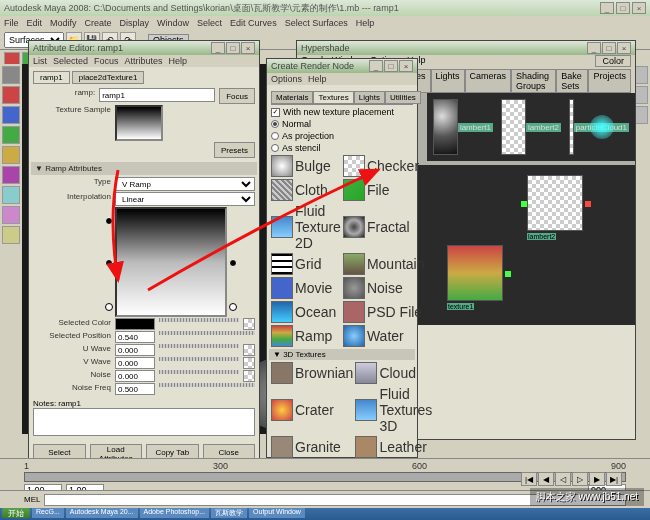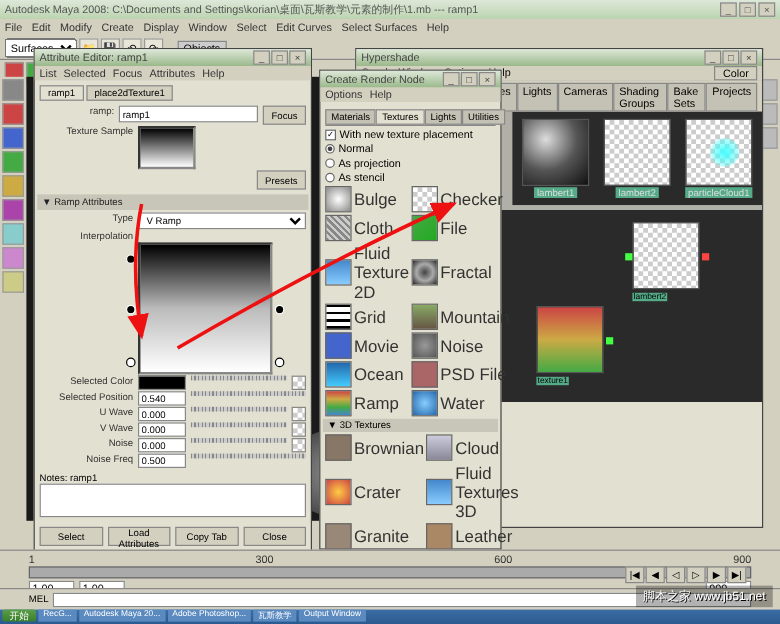--- a/index.html
+++ b/index.html
@@ -59,21 +59,21 @@
 .crn .txlbl{font-size:14px;color:#333}
 .crn .close{margin:6px auto 2px;display:block;width:60px}
 
 .hs{left:296px;top:40px;width:340px;height:400px}
 .hs .wbody{padding:0;background:#b0b0a8}
 .hs .hmenu{height:12px;display:flex;gap:6px;padding:0 4px;font-size:8px;background:#d4d0c0}
 .hs .htabs{display:flex;gap:0;font-size:8px;background:#d4d0c0;padding:2px 4px 0}
 .hs .htab{padding:1px 4px;border:1px solid #888;background:#c4c2b4}
 .hs .showbtn{margin-left:auto;padding:0 6px;border:1px solid #888;background:#d4d0c0}
 .hs .panel{background:#2a2a2a;padding:6px;display:flex;gap:8px;flex-wrap:wrap}
-.hs .mat{width:60px;display:flex;flex-direction:column;align-items:center}
+.hs .mat{width:60px;display:flex;flex-direction:row;align-items:center}
 .hs .mball{width:56px;height:56px;border:1px solid #555}
 .hs .mlbl{font-size:8px;color:#ddd;background:#5a8;padding:0 2px;margin-top:1px}
 .hs .split{height:4px;background:#b0b0a8}
 .hs .work{background:#2a2a2a;height:160px;position:relative;padding:6px}
 .hs .node{position:absolute;width:58px}
 .hs .node .nbox{width:56px;height:56px;border:1px solid #555}
 .hs .node .nlbl{font-size:7px;background:#5a8;padding:0 1px}
 .hs .port{position:absolute;width:6px;height:6px;background:#4f4}
 
 .timeline{position:absolute;left:0;bottom:30px;right:0;height:32px;background:#d4d0c0;border-top:1px solid #888;padding:2px 24px}
@@ -245,20 +245,21 @@
     <div class="row" style="justify-content:flex-end">
       <button class="btn">Presets</button>
     </div>
     <div class="section">▼ Ramp Attributes</div>
     <div class="row">
       <span class="lbl">Type</span>
       <select class="sel"><option>V Ramp</option></select>
     </div>
     <div class="row">
       <span class="lbl">Interpolation</span>
+      <select class="sel"><option>Linear</option></select>
     </div>
     <div class="rampbox">
       <div class="handle" style="left:-12px;top:8px"></div>
       <div class="handle" style="left:-12px;top:50px"></div>
       <div class="handle" style="right:-12px;top:50px"></div>
       <div class="handle" style="left:-12px;bottom:4px;background:#fff;border-color:#000"></div>
       <div class="handle" style="right:-12px;bottom:4px;background:#fff;border-color:#000"></div>
     </div>
     <div class="row">
         <span class="lbl">Selected Color</span>

